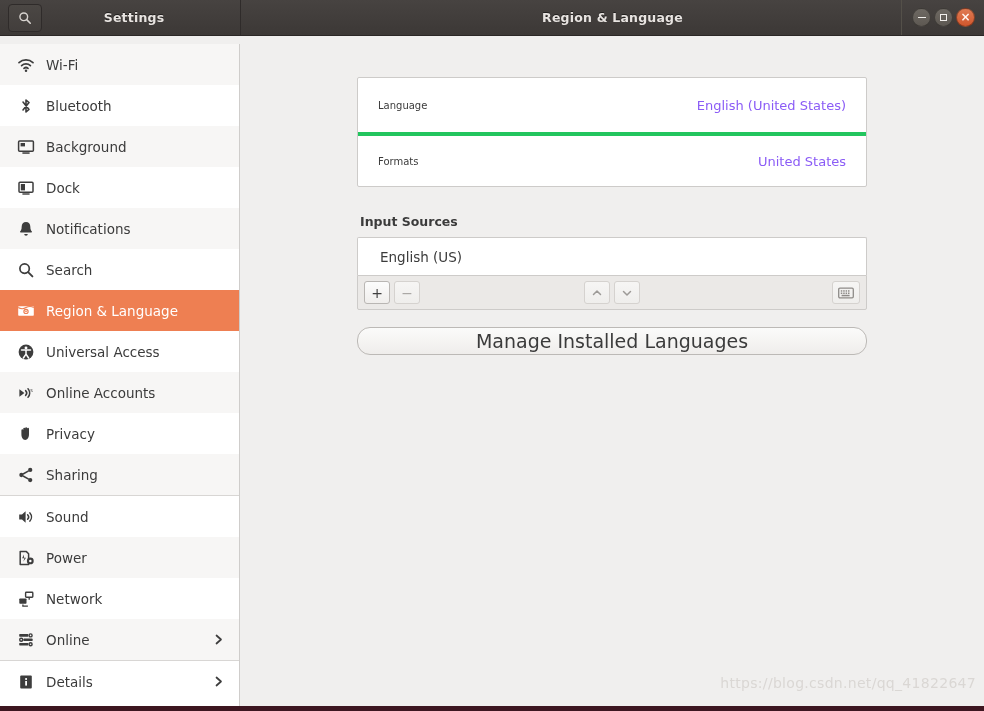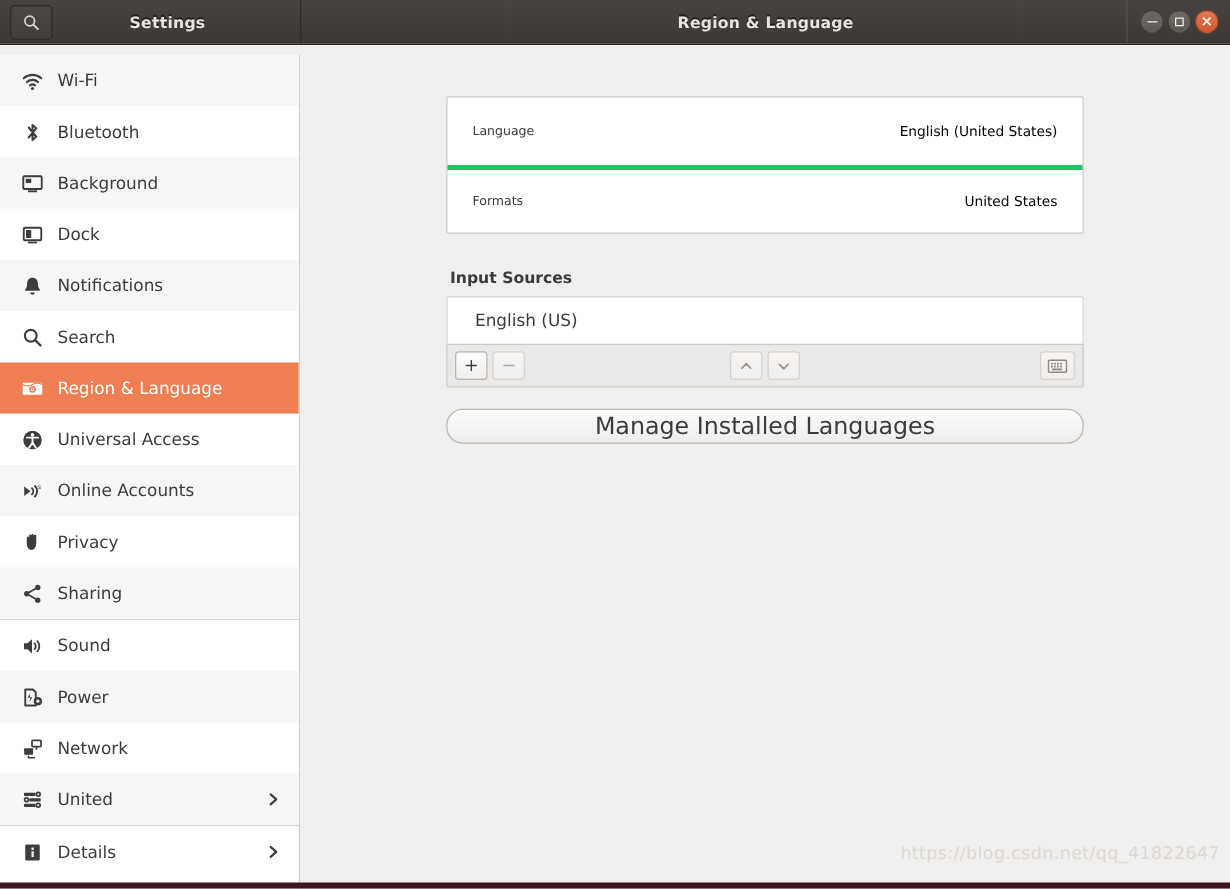--- a/index.html
+++ b/index.html
@@ -200,22 +200,22 @@
     padding: 0 20px;
     cursor: pointer;
   }
   .row + .row { border-top: 4px solid #22c55e; }
   .row .rlabel {
     font-size: 10px;
     color: #3b3b3b;
   }
   .row .rvalue {
     margin-left: auto;
-    font-size: 11px;
-    color: #000000;
+    font-size: 13px;
+    color: #8b5cf6;
   }
 
   .section-title {
     font-size: 12.5px;
     font-weight: bold;
     color: #3b3b3b;
     margin: 27px 0 8px 3px;
   }
 
   .listbox {
@@ -493,21 +493,21 @@
           <span class="sicon">
             <svg width="18" height="18" viewBox="0 0 18 18" aria-hidden="true">
               <rect x="2.2" y="3.1" width="9.2" height="2.6" rx="0.7" fill="#3d3d3d"></rect>
               <circle cx="13.6" cy="4.4" r="1.5" fill="none" stroke="#3d3d3d" stroke-width="1.4"></circle>
               <rect x="6.4" y="7.5" width="9.2" height="2.6" rx="0.7" fill="#3d3d3d"></rect>
               <circle cx="4.2" cy="8.8" r="1.5" fill="none" stroke="#3d3d3d" stroke-width="1.4"></circle>
               <rect x="2.2" y="11.9" width="9.2" height="2.6" rx="0.7" fill="#3d3d3d"></rect>
               <circle cx="13.6" cy="13.2" r="1.5" fill="none" stroke="#3d3d3d" stroke-width="1.4"></circle>
             </svg>
           </span>
-          <span class="slabel">United</span>
+          <span class="slabel">Online</span>
           <span class="chev">
             <svg width="13" height="13" viewBox="0 0 13 13" aria-hidden="true">
               <polyline points="4.5,2.5 9,6.5 4.5,10.5" fill="none" stroke="#3d3d3d" stroke-width="1.7" stroke-linecap="round" stroke-linejoin="round"></polyline>
             </svg>
           </span>
         </div>
         <div class="sep"></div>
         <div class="side-item">
           <span class="sicon">
             <svg width="18" height="18" viewBox="0 0 18 18" aria-hidden="true">

